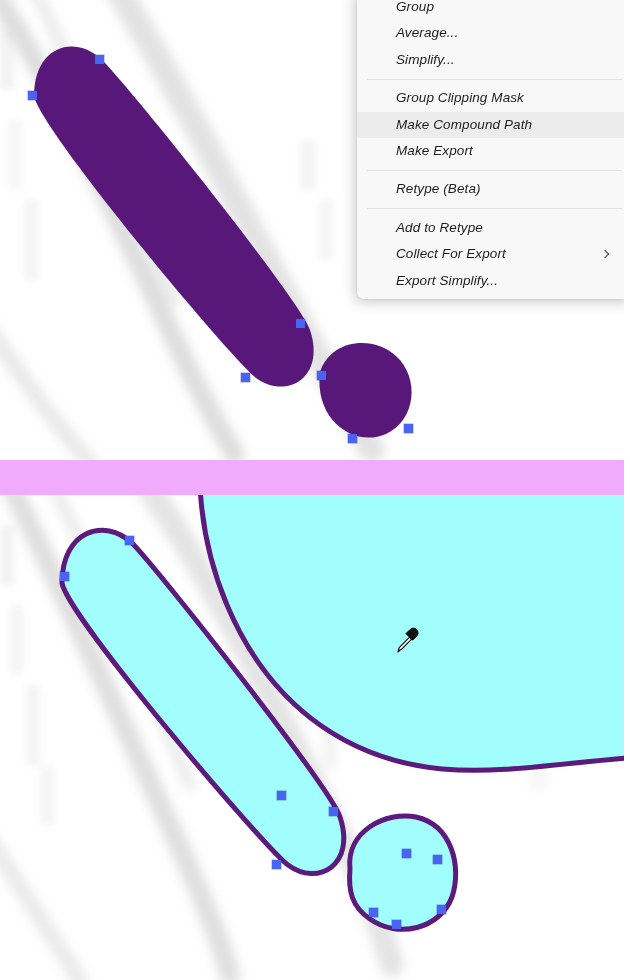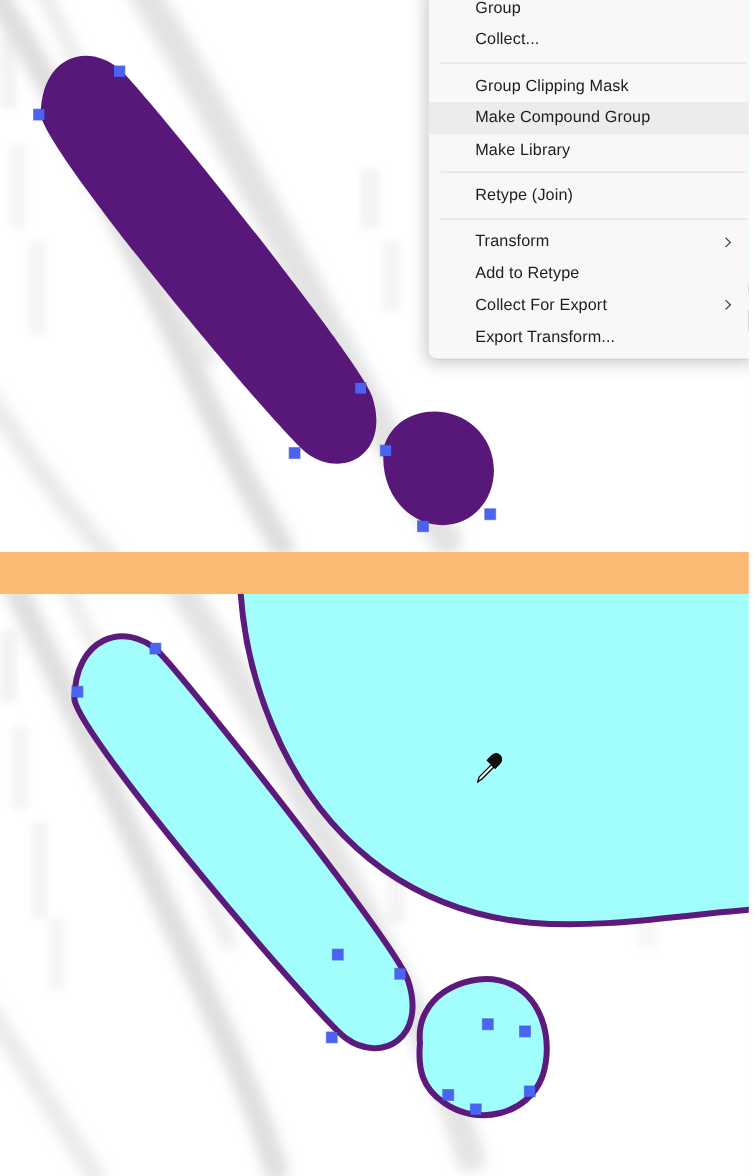--- a/index.html
+++ b/index.html
@@ -3,21 +3,21 @@
 <meta charset="utf-8">
 <style>
   html,body{margin:0;padding:0;}
   body{
     width:630px;height:980px;
     background:#ffffff;
     font-family:"Liberation Sans", sans-serif;
     overflow:hidden;
     position:relative;
   }
-  #stage{position:absolute;inset:0;width:624px;height:980px;overflow:hidden;background:#fdba74;}
+  #stage{position:absolute;inset:0;width:624px;height:980px;overflow:hidden;background:#f0abfc;font-style:italic;}
 
   
   .panel{position:absolute;left:0;width:630px;overflow:hidden;background:#fff;}
   #panel-top{top:0;height:460px;}
   #panel-bottom{top:495px;height:485px;}
   .panel svg{position:absolute;top:0;left:0;display:block;}
 
   
   .anchor{position:absolute;width:9px;height:9px;background:#4a63f2;box-shadow:0 0 0 0.5px rgba(30,40,160,.45);}
 
@@ -179,27 +179,27 @@
 
   <svg id="eyedropper" viewBox="0 0 26 28">
     <g transform="rotate(0)">
       <path d="M 4 24 L 2 26 L 3.2 21.6 L 13.6 11.2 L 15.6 13.2 L 5.2 23.6 Z" fill="#ffffff" stroke="#000000" stroke-width="1.1" stroke-linejoin="round"></path>
       <path d="M 12.6 10.2 L 16.6 14.2 L 20.2 10.6 C 22.4 8.4 22.6 5.6 20.6 3.6 C 18.6 1.6 15.8 1.8 13.6 4 L 10 7.6 Z" fill="#111111" stroke="#000000" stroke-width="1" stroke-linejoin="round"></path>
     </g>
   </svg>
 
   <div id="context-menu">
       <div class="menu-item">Group</div>
-      <div class="menu-item">Collect...</div>
+      <div class="menu-item">Average...</div>
+      <div class="menu-item">Simplify...</div>
       <div class="menu-sep"></div>
       <div class="menu-item">Group Clipping Mask</div>
-      <div class="menu-item highlight">Make Compound Group</div>
-      <div class="menu-item">Make Library</div>
+      <div class="menu-item highlight">Make Compound Path</div>
+      <div class="menu-item">Make Export</div>
       <div class="menu-sep"></div>
-      <div class="menu-item">Retype (Join)</div>
+      <div class="menu-item">Retype (Beta)</div>
       <div class="menu-sep"></div>
-      <div class="menu-item">Transform<span class="chev"></span></div>
       <div class="menu-item">Add to Retype</div>
       <div class="menu-item">Collect For Export<span class="chev"></span></div>
-      <div class="menu-item">Export Transform...</div>
+      <div class="menu-item">Export Simplify...</div>
     </div>
 
 </div>
 
 </body></html>

